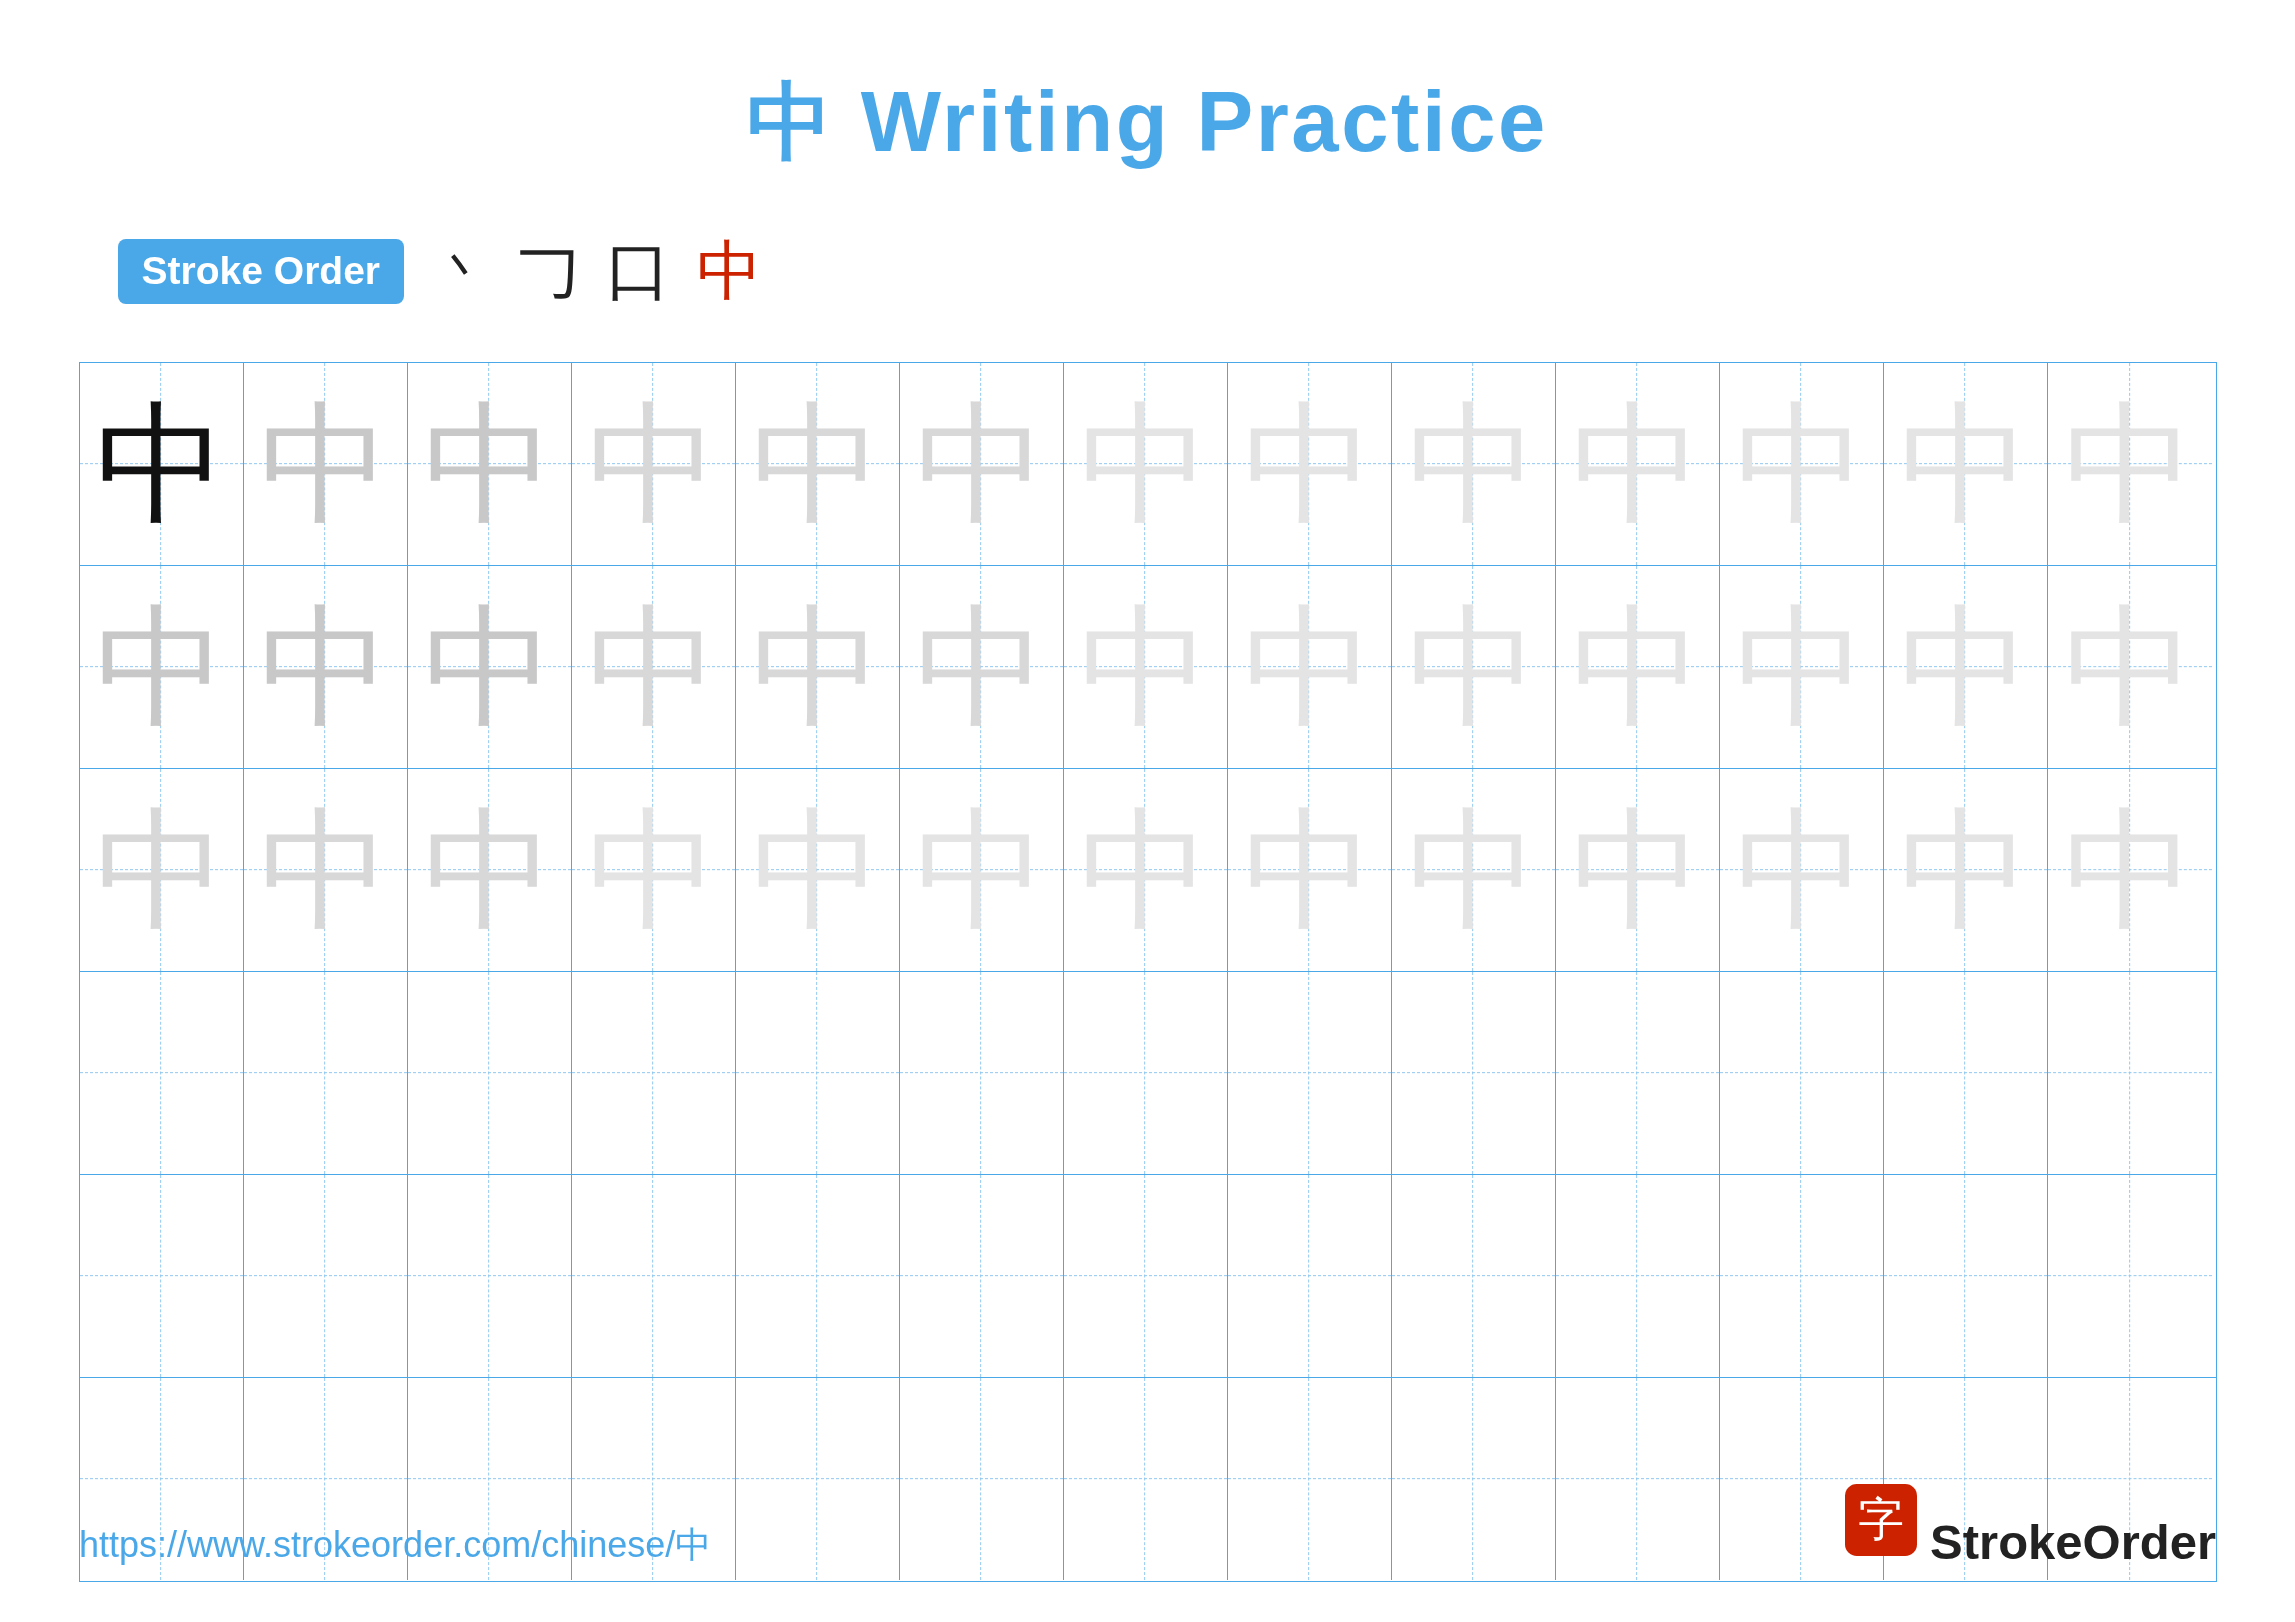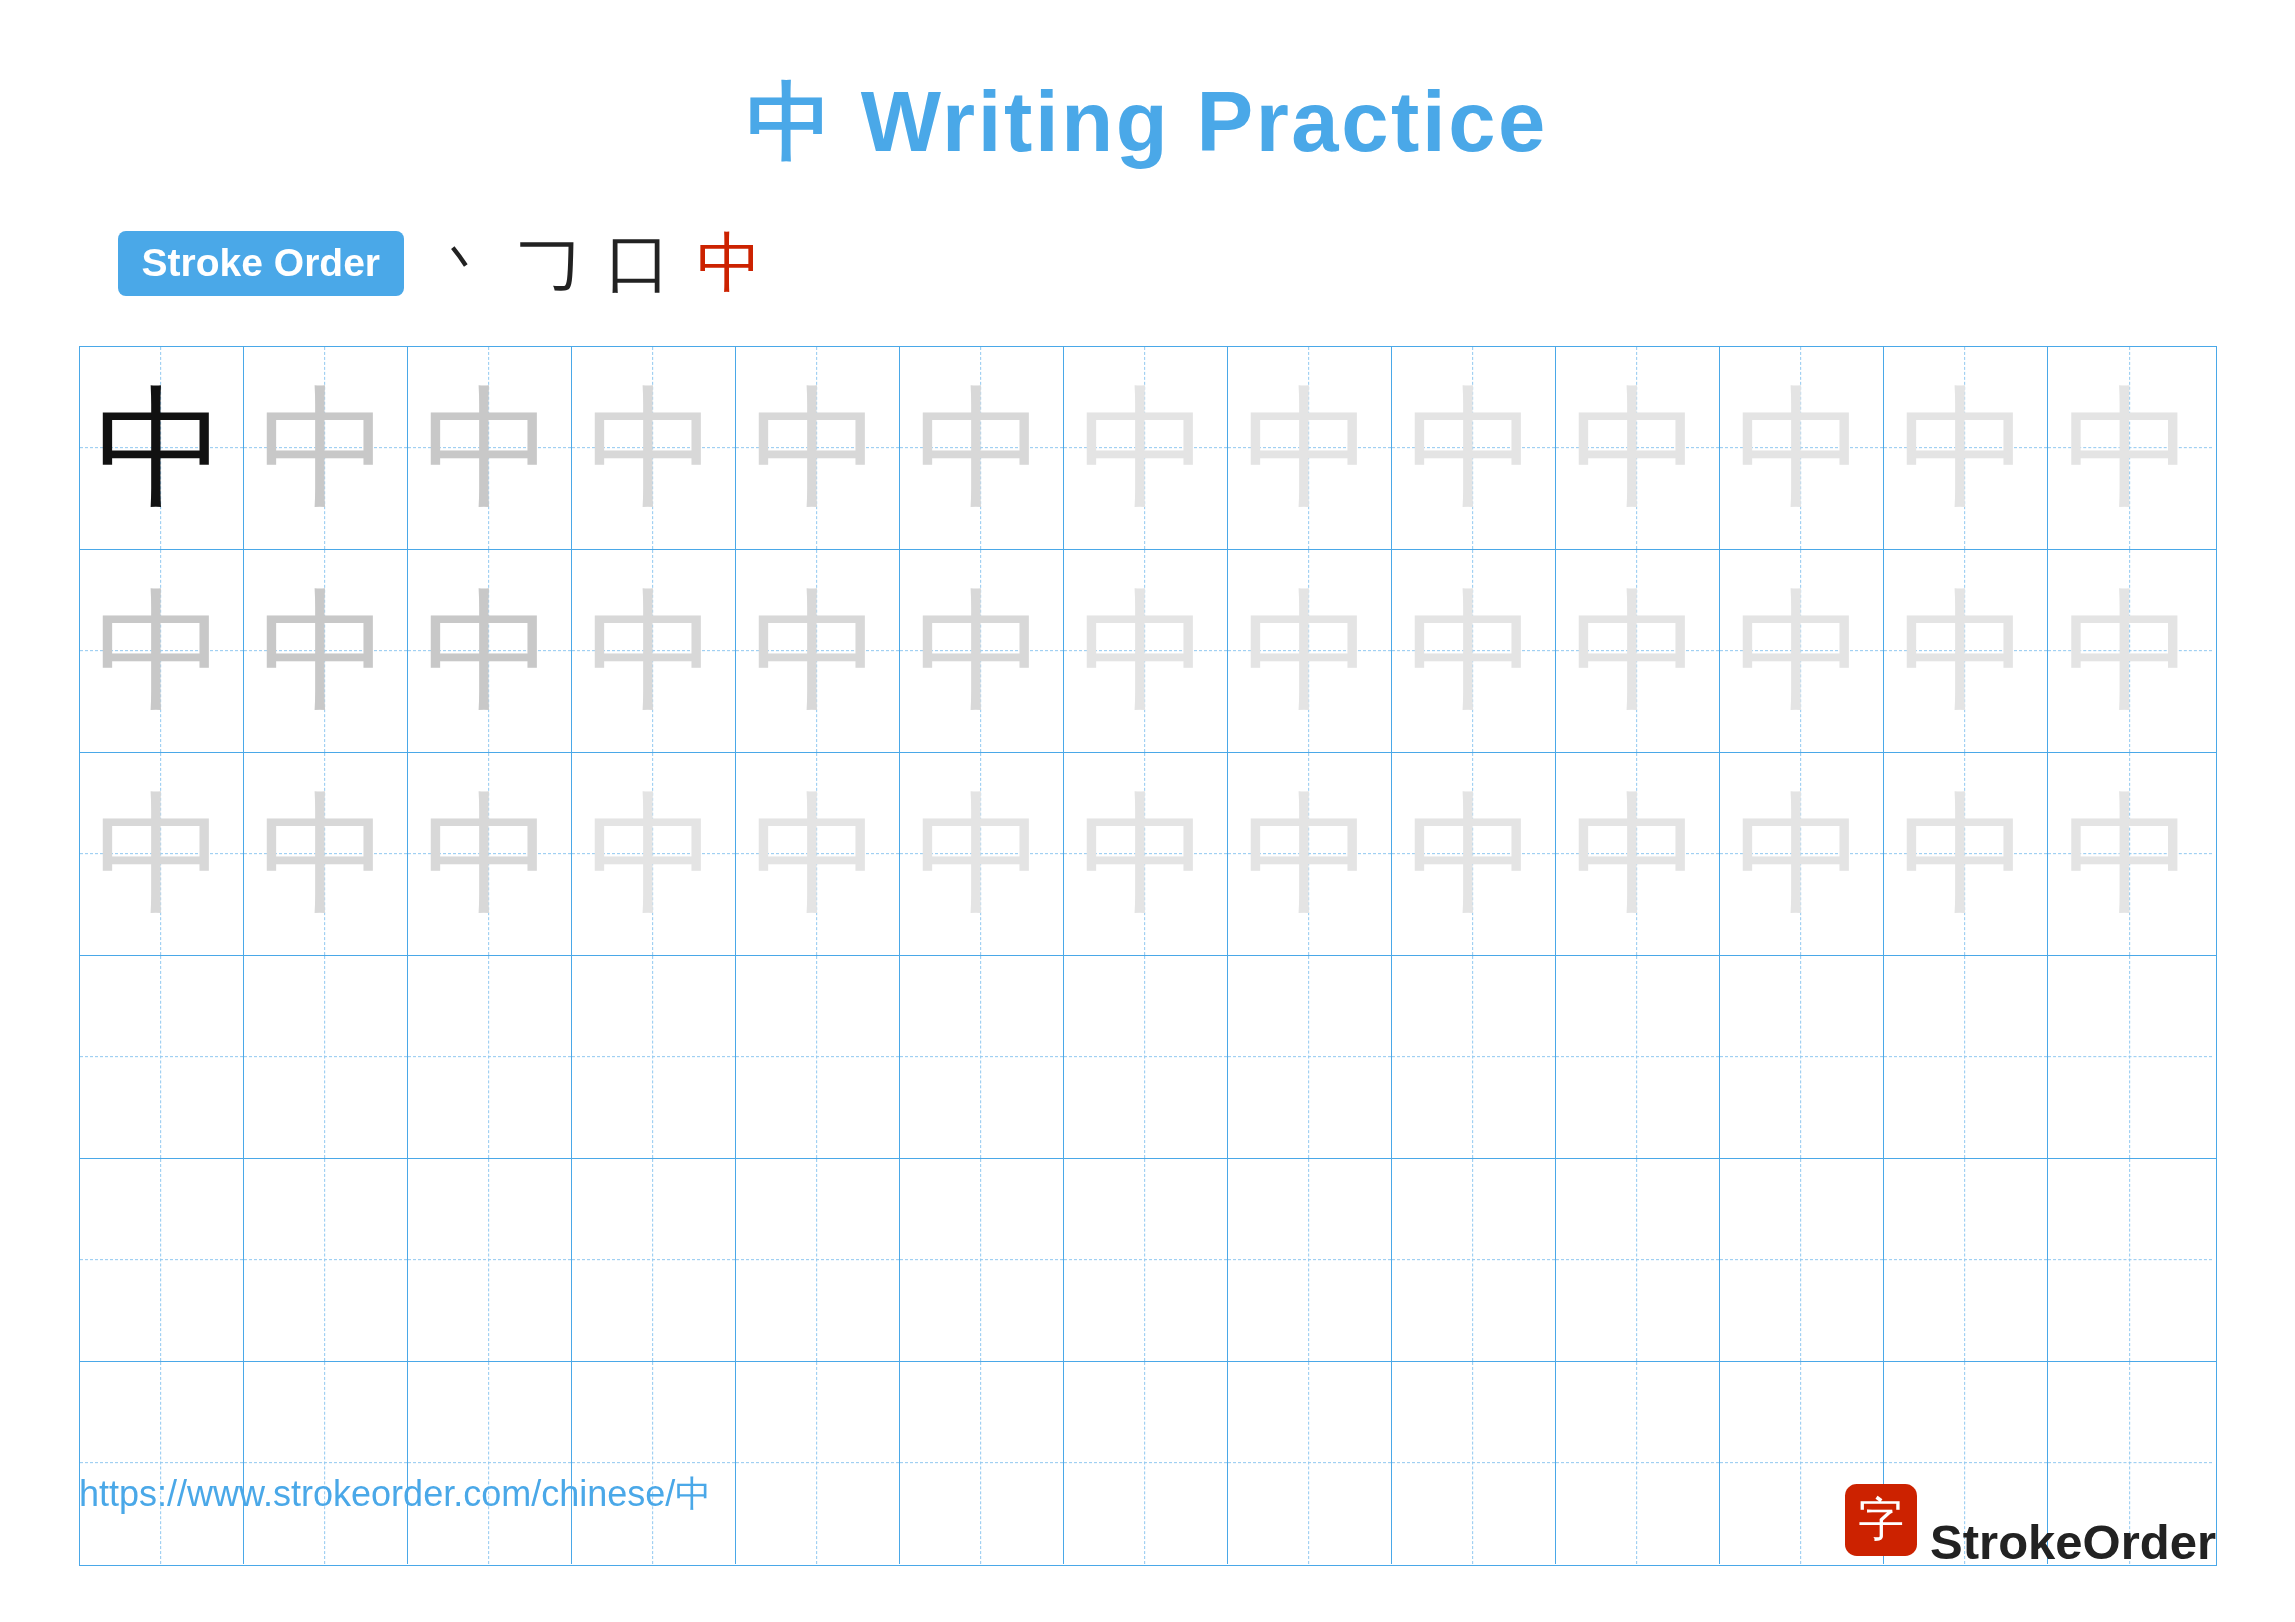--- a/index.html
+++ b/index.html
@@ -13,20 +13,21 @@
     }
 
     .page {
       width: 2295px;
       height: 1622px;
       background: #fff;
       padding: 52px 79px;
       display: flex;
       flex-direction: column;
       align-items: center;
+      gap: 8px;
     }
 
     .title {
       font-size: 85px;
       color: #4aa8e8;
       font-weight: bold;
       margin-bottom: 39px;
       margin-top: 13px;
       letter-spacing: 2.6px;
     }
@@ -150,21 +151,21 @@
     .char-light3 {
       color: #e4e4e4;
     }
 
     .footer {
       position: absolute;
       bottom: 52px;
       left: 79px;
       right: 79px;
       display: flex;
-      align-items: flex-start;
+      align-items: flex-end;
       justify-content: space-between;
     }
 
     .footer-url {
       font-size: 36px;
       color: #4aa8e8;
     }
 
     .footer-logo {
       display: flex;

